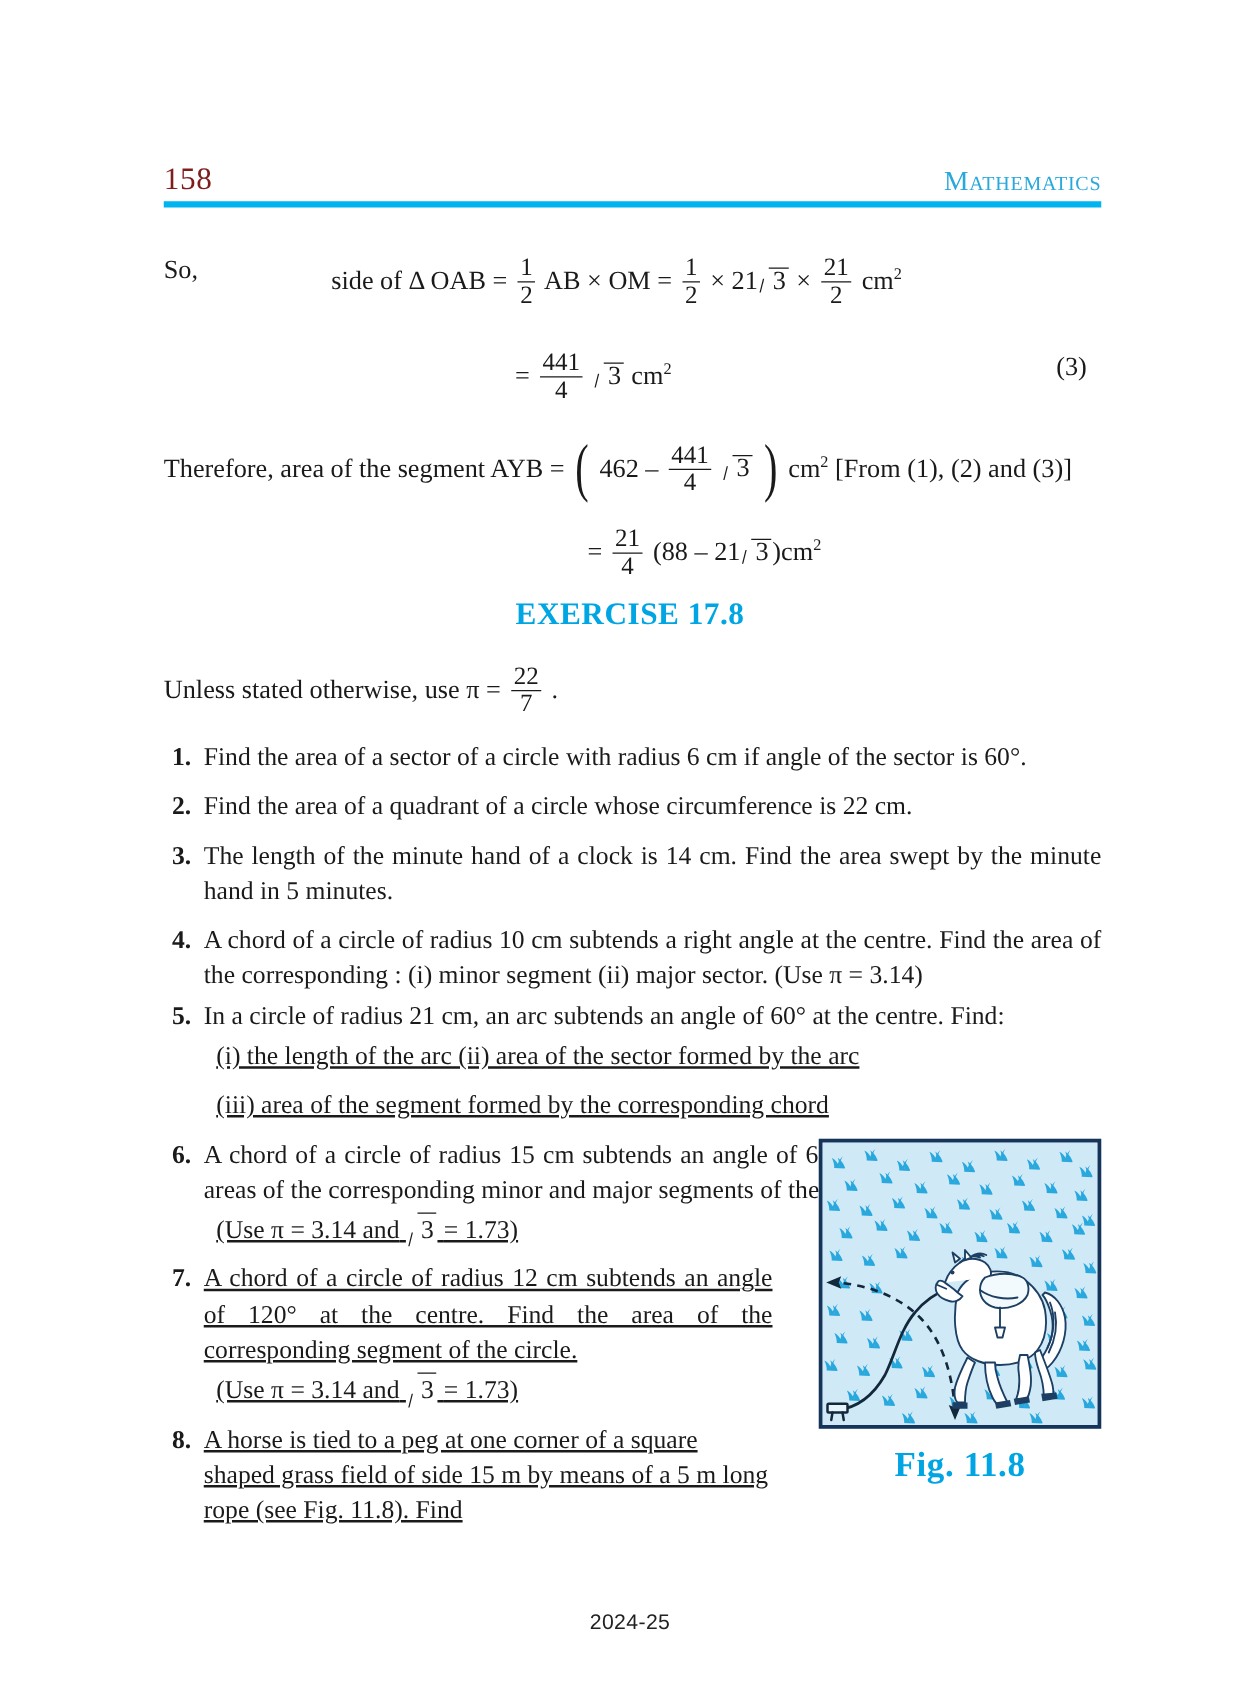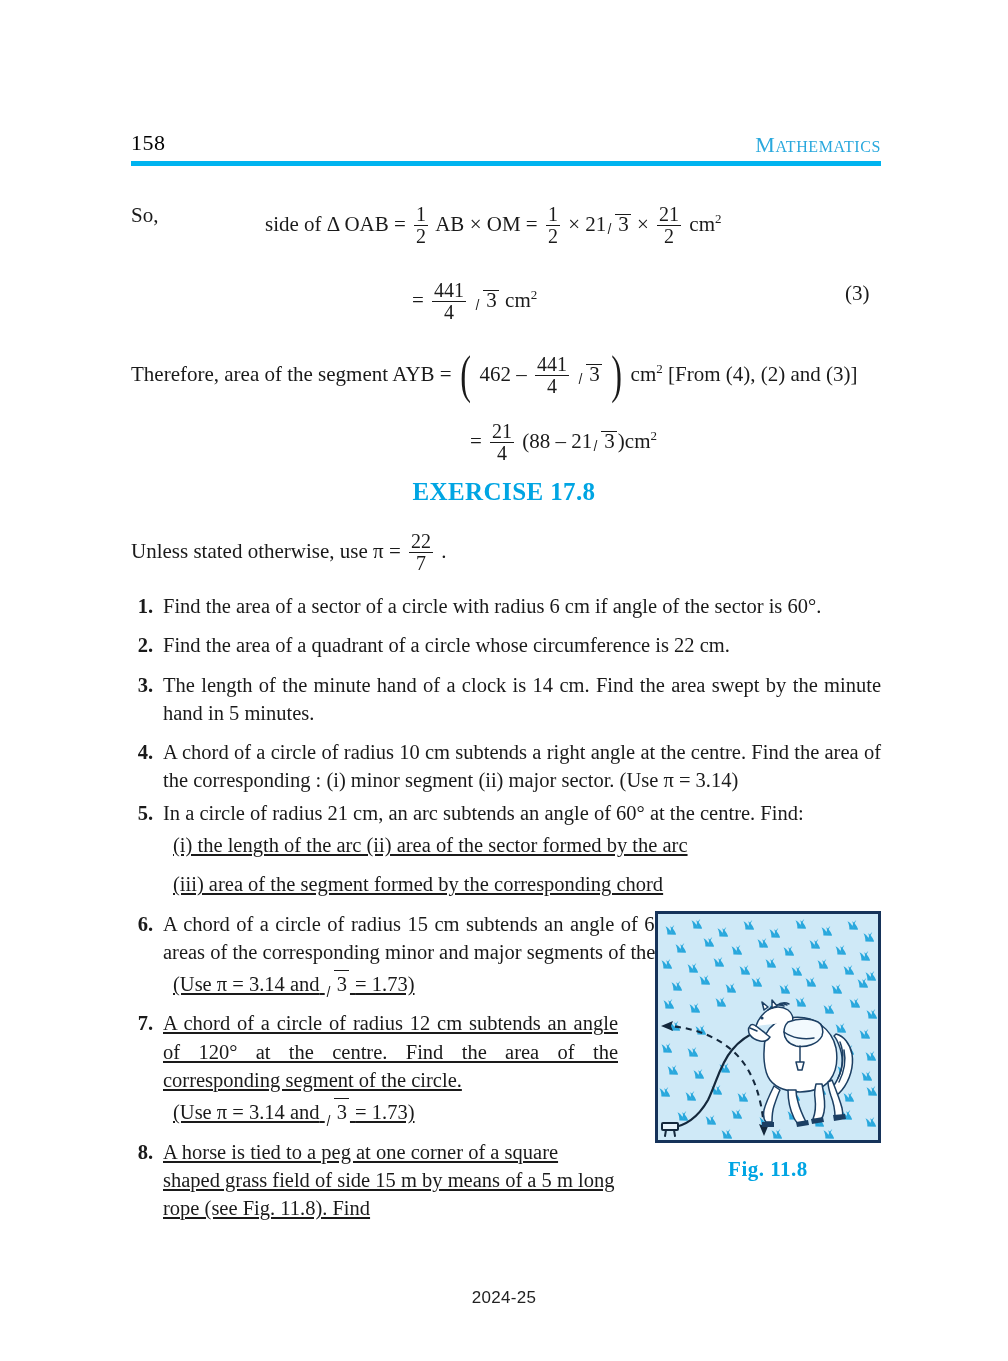--- a/index.html
+++ b/index.html
@@ -28,22 +28,22 @@
     position: absolute;
     left: 131px;
     top: 130px;
     width: 750px;
     height: 34px;
   }
   .page-number {
     position: absolute;
     left: 0;
     top: 0;
-    font-size: 22px;
-    color: #000000;
+    font-size: 25px;
+    color: #7f1d1d;
     font-family: "Liberation Serif", serif;
     letter-spacing: 0.5px;
   }
   .header-title {
     position: absolute;
     right: 0;
     top: 2px;
     color: #29a8dd;
     font-family: "Liberation Serif", serif;
     font-size: 16px;
@@ -212,21 +212,21 @@
     background: #cfe9f7;
     position: relative;
     overflow: hidden;
     box-sizing: content-box;
   }
   .figure-caption {
     margin-top: 14px;
     text-align: center;
     color: #00a5e3;
     font-weight: bold;
-    font-size: 21px;
+    font-size: 28px;
     letter-spacing: 0.5px;
     font-family: "Liberation Serif", serif;
   }
   .fig-svg {
     position: absolute;
     left: 0; top: 0;
   }
 
   
   .footer {
@@ -290,21 +290,21 @@
     <span>Therefore, area of the segment AYB =</span>
     <span class="bigparen">(</span>
     <span>462 –</span>
     <span class="frac">
       <span class="num">441</span>
       <span class="den">4</span>
     </span>
     <span class="sqrt">3</span>
     <span class="bigparen">)</span>
     <span>cm</span><span class="sup">2</span>
-    <span>[From (4), (2) and (3)]</span>
+    <span>[From (1), (2) and (3)]</span>
   </div>
 
   <div class="mathline" style="left:470px; top:422px;">
     <span>=</span>
     <span class="frac">
       <span class="num">21</span>
       <span class="den">4</span>
     </span>
     <span>(88 – 21</span><span class="sqrt">3</span><span>)cm</span><span class="sup">2</span>
   </div>

